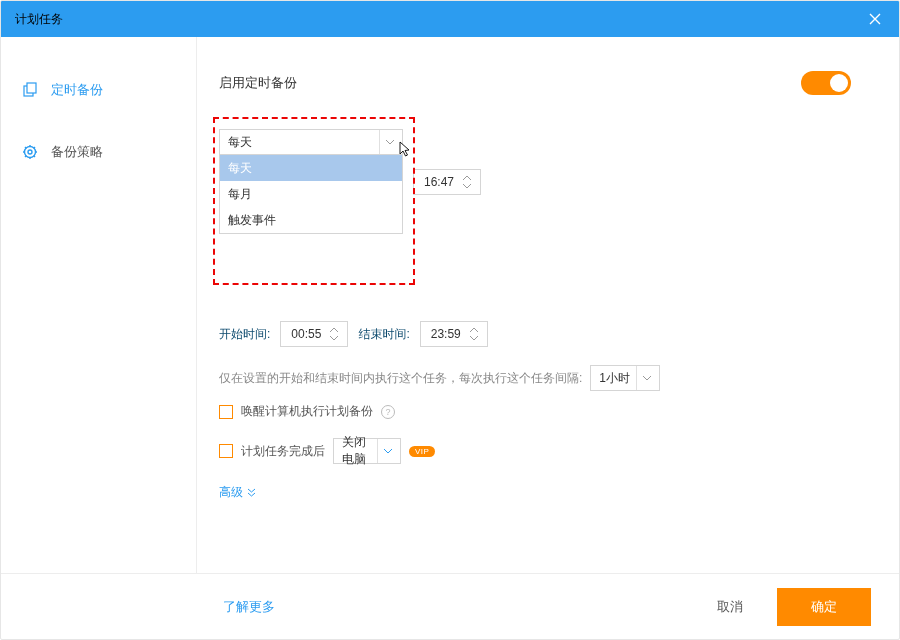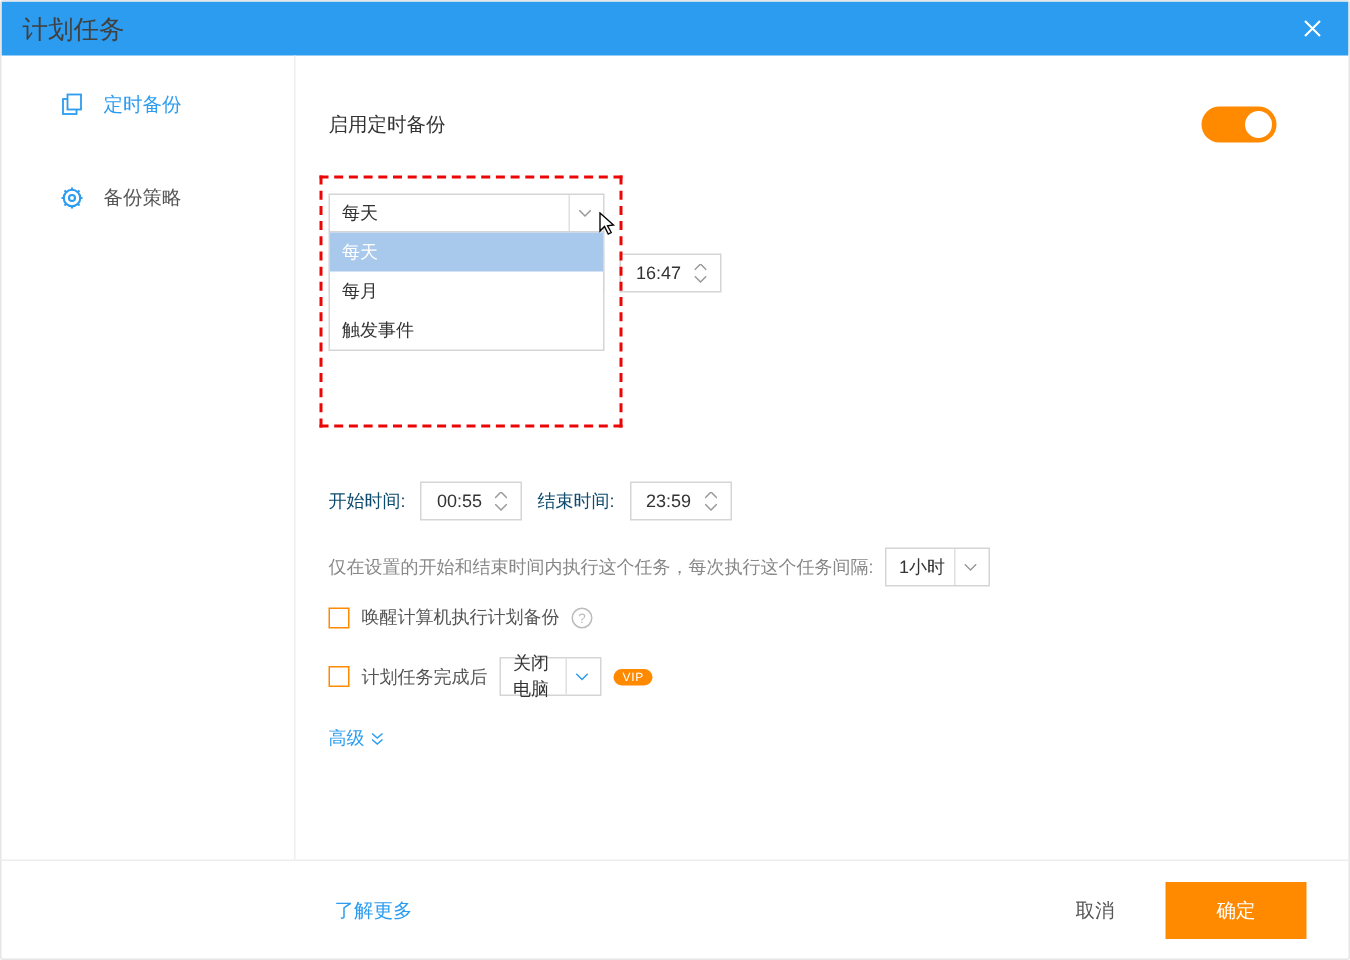--- a/index.html
+++ b/index.html
@@ -1,21 +1,21 @@
 <!DOCTYPE html>
 <html><head>
 <meta charset="utf-8">
 <style>
   * { box-sizing: border-box; margin: 0; padding: 0; font-family: "Microsoft YaHei", "PingFang SC", Arial, sans-serif; }
   body { background: #fff; width: 900px; height: 640px; overflow: hidden; border: 1px solid #e6e6e6; border-radius: 2px; }
-  .titlebar { height: 36px; background: #2C9CF0; color: #404040; display: flex; align-items: center; padding: 0 14px; font-size: 17px; }
+  .titlebar { height: 36px; background: #2C9CF0; color: #000000; display: flex; align-items: center; padding: 0 14px; font-size: 12px; }
   .titlebar .close { margin-left: auto; display: flex; align-items: center; justify-content: center; width: 20px; height: 20px; cursor: pointer; }
   .content { display: flex; height: 536px; }
   .sidebar { width: 196px; padding-top: 24px; border-right: 1px solid #ededed; }
-  .side-item { display: flex; align-items: flex-start; height: 38px; padding-left: 38px; font-size: 13px; color: #555; cursor: pointer; gap: 12px; margin-bottom: 24px; }
+  .side-item { display: flex; align-items: flex-end; height: 38px; padding-left: 20px; font-size: 13px; color: #555; cursor: pointer; gap: 12px; margin-bottom: 24px; }
   .side-item.active { color: #2C9CF0; }
   .side-icon { width: 18px; height: 18px; display: flex; align-items: center; justify-content: center; }
   .main { flex: 1; padding: 34px 48px 0 22px; position: relative; }
   .row-enable { display: flex; align-items: center; margin-bottom: 34px; }
   .row-enable .lbl { font-size: 13px; color: #333; }
   .toggle { margin-left: auto; width: 50px; height: 24px; background: #FF8A00; border-radius: 12px; position: relative; cursor: pointer; }
   .toggle .knob { width: 18px; height: 18px; background: #fff; border-radius: 50%; position: absolute; top: 3px; right: 3px; }
   .area { position: relative; }
   .select { height: 26px; border: 1px solid #d5d5d5; background: #fff; display: flex; align-items: center; padding: 0 8px; font-size: 12px; color: #333; position: relative; cursor: pointer; }
   .select .arrow { margin-left: auto; border-left: 1px solid #e0e0e0; padding-left: 6px; height: 100%; display: flex; align-items: center; }

